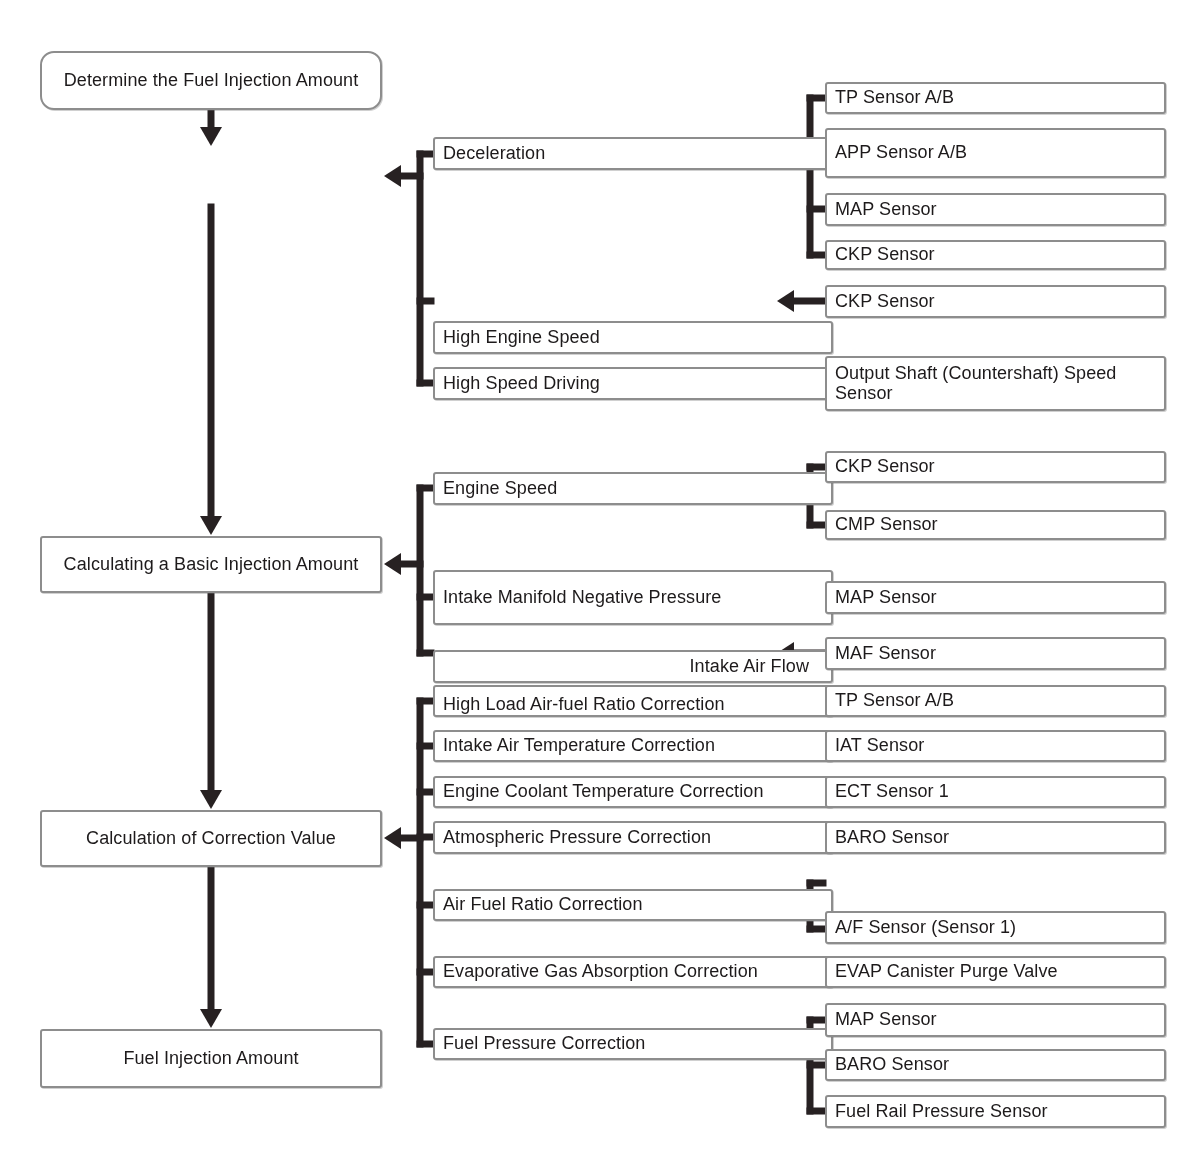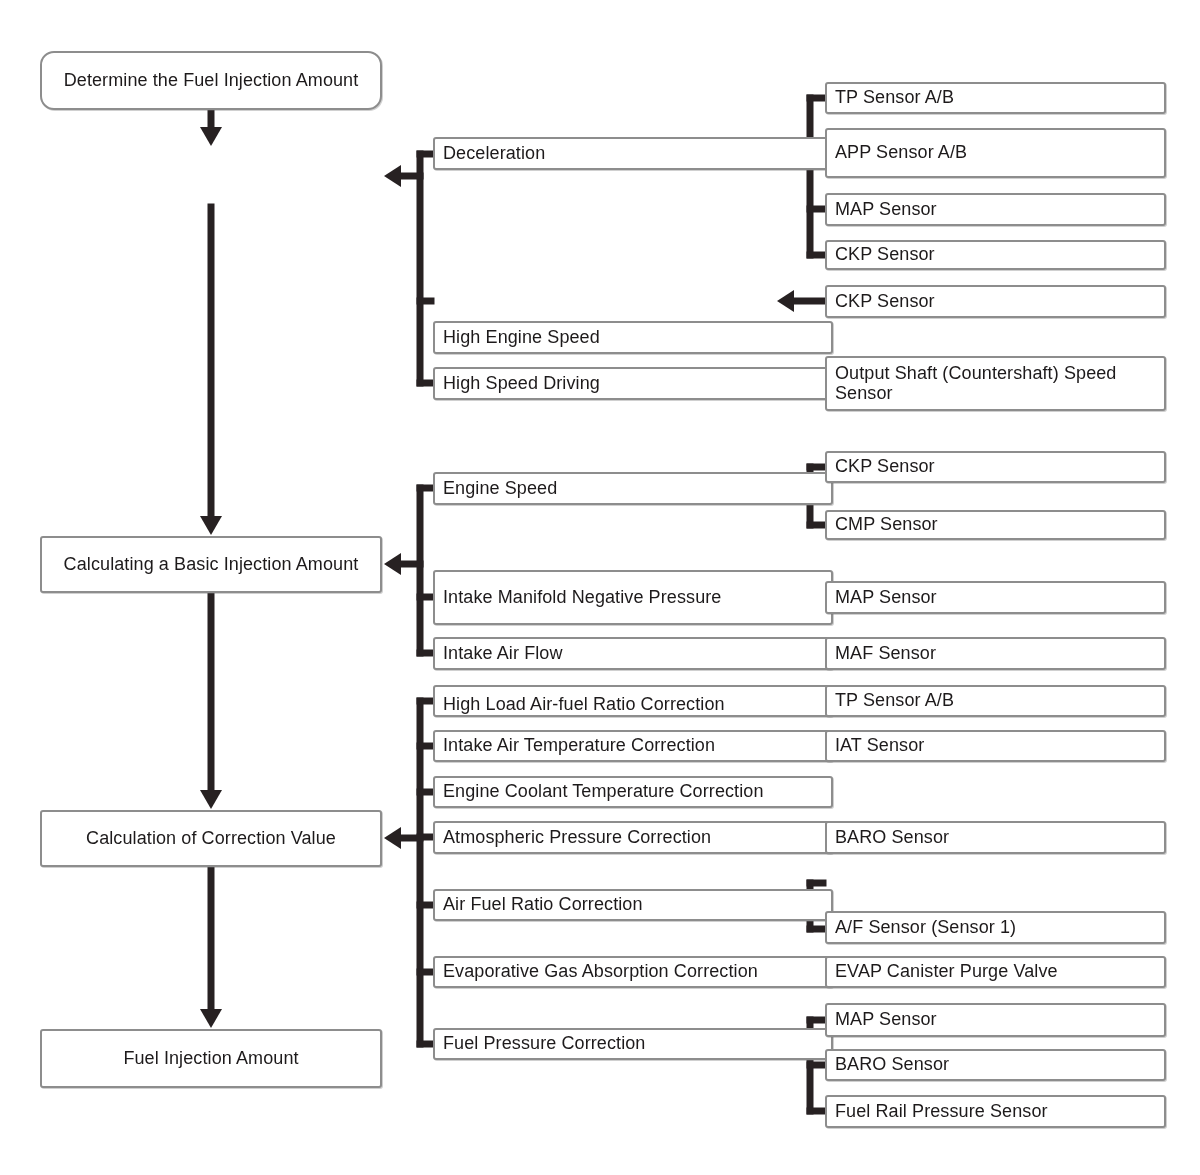--- a/index.html
+++ b/index.html
@@ -168,21 +168,21 @@
     </div>
   <div class="box mid-box" style="top:367px;height:33px;">
       <span>High Speed Driving</span>
     </div>
   <div class="box mid-box" style="top:472px;height:33px;">
       <span>Engine Speed</span>
     </div>
   <div class="box mid-box" style="top:570px;height:55px;">
       <span>Intake Manifold Negative Pressure</span>
     </div>
-  <div class="box mid-box" style="top:637px;height:33px;">
+  <div class="box mid-box" style="top:650px;height:33px;justify-content:flex-end;">
       <span>Intake Air Flow</span>
     </div>
   <div class="box mid-box" style="top:685px;height:32px;align-items:flex-end;">
       <span>High Load Air-fuel Ratio Correction</span>
     </div>
   <div class="box mid-box" style="top:730px;height:32px;">
       <span>Intake Air Temperature Correction</span>
     </div>
   <div class="box mid-box" style="top:776px;height:32px;">
       <span>Engine Coolant Temperature Correction</span>
@@ -229,20 +229,23 @@
     </div>
   <div class="box sensor-box" style="top:637px;height:33px;">
       <span>MAF Sensor</span>
     </div>
   <div class="box sensor-box" style="top:685px;height:32px;">
       <span>TP Sensor A/B</span>
     </div>
   <div class="box sensor-box" style="top:730px;height:32px;">
       <span>IAT Sensor</span>
     </div>
+  <div class="box sensor-box" style="top:776px;height:32px;">
+      <span>ECT Sensor 1</span>
+    </div>
   <div class="box sensor-box" style="top:821px;height:33px;">
       <span>BARO Sensor</span>
     </div>
   <div class="box sensor-box" style="top:867px;height:33px;margin-top:44px;">
       <span>A/F Sensor (Sensor 1)</span>
     </div>
   <div class="box sensor-box" style="top:956px;height:32px;">
       <span>EVAP Canister Purge Valve</span>
     </div>
   <div class="box sensor-box" style="top:1003px;height:34px;">

